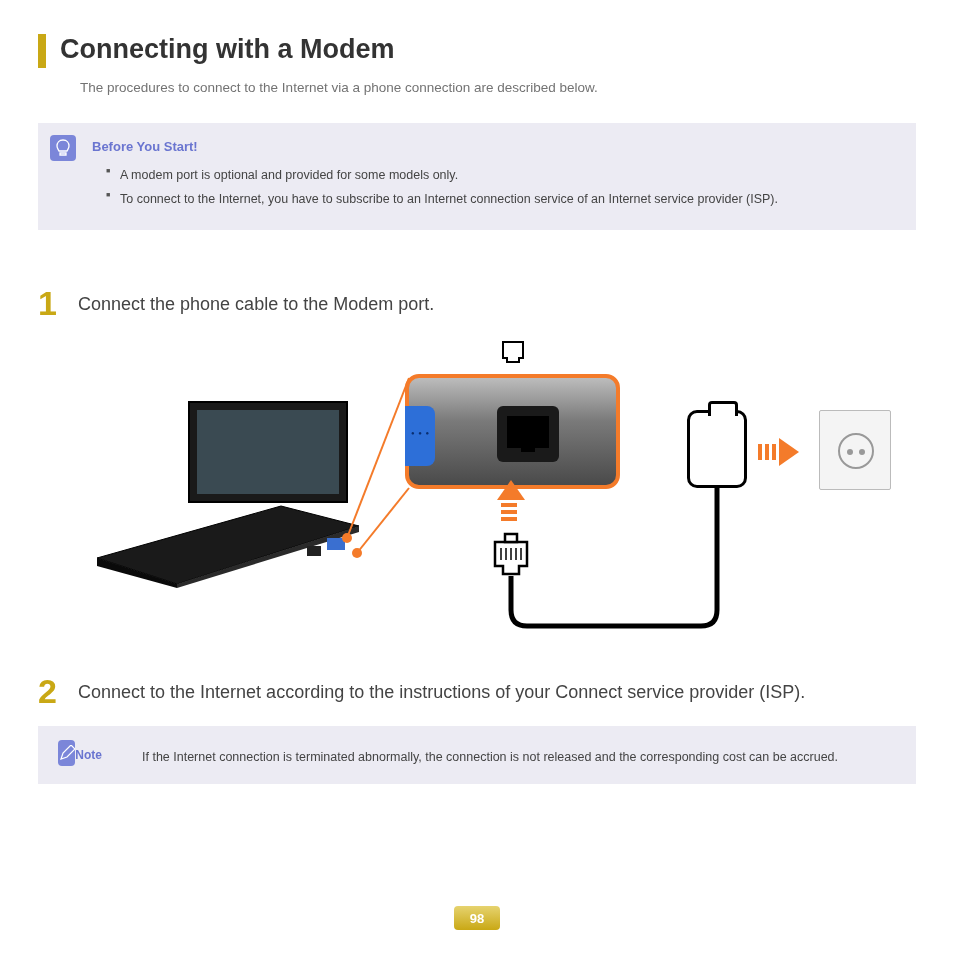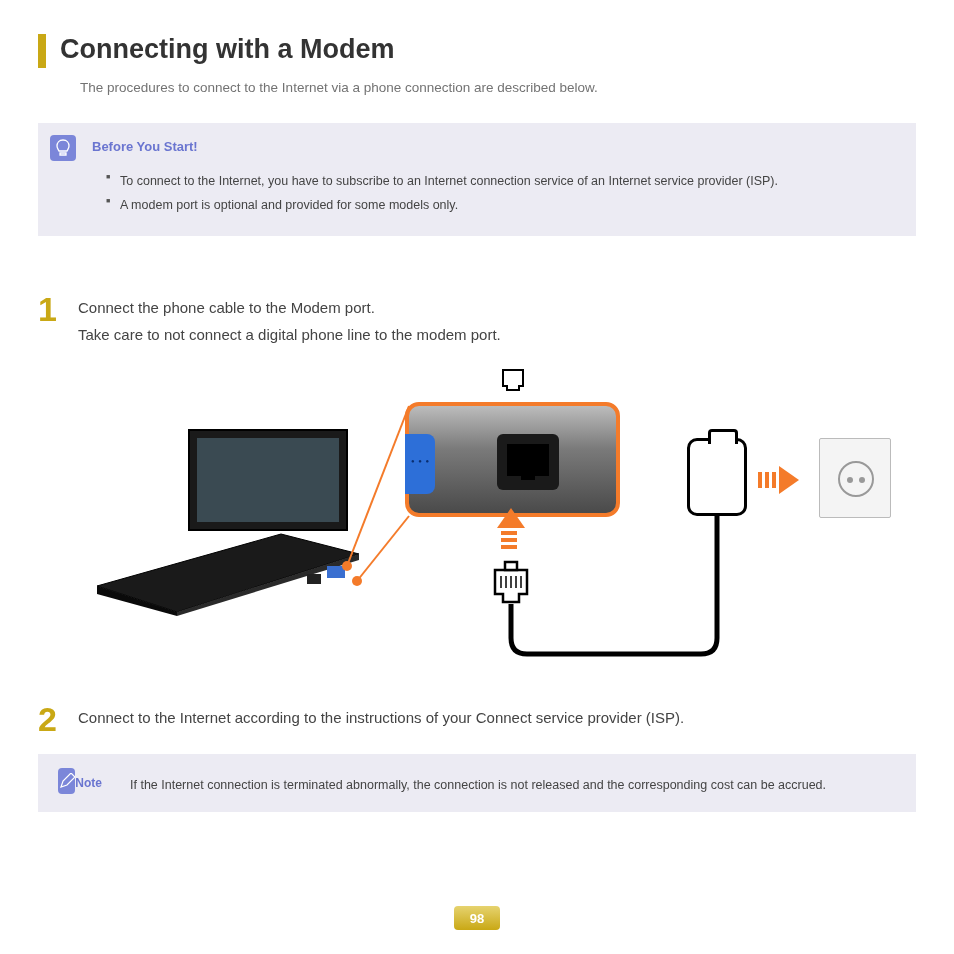--- a/index.html
+++ b/index.html
@@ -23,33 +23,33 @@
     position: relative;
   }
   .info-icon {
     position: absolute;
     top: 12px; left: 12px;
     width: 26px; height: 26px;
     background: #7b86d9;
     border-radius: 4px;
     display: flex; align-items: center; justify-content: center;
   }
-  .info-heading { color: #6a75d0; font-size: 13px; font-weight: bold; margin-left: 34px; margin-bottom: 16px; }
+  .info-heading { color: #6a75d0; font-size: 13px; font-weight: bold; margin-left: 34px; margin-bottom: 10px; }
   .info-list { list-style: none; margin-left: 48px; }
   .info-list li { font-size: 12.5px; color: #444; line-height: 1.9; position: relative; padding-left: 14px; }
   .info-list li::before { content: "■"; position: absolute; left: 0; top: 0; font-size: 7px; color: #555; }
   .step { display: flex; align-items: flex-start; margin-bottom: 18px; }
   .step-num { font-size: 34px; font-weight: bold; color: #c9a815; width: 34px; line-height: 1; margin-right: 6px; }
-  .step-text { font-size: 15px; color: #444; line-height: 1.8; padding-top: 2px; }
+  .step-text { font-size: 18px; color: #444; line-height: 1.8; padding-top: 2px; }
   .diagram { position: relative; width: 860px; height: 300px; margin: 10px auto 36px auto; }
   .note-box { background: #ecebf3; padding: 14px 20px 14px 20px; display: flex; align-items: flex-start; }
   .note-left { width: 44px; display: flex; flex-direction: row; align-items: center; }
   .note-icon { width: 26px; height: 26px; background: #7b86d9; border-radius: 4px; display:flex;align-items:center;justify-content:center; margin-bottom:4px;}
   .note-label { color: #6a75d0; font-size: 12px; font-weight: bold; }
-  .note-text { font-size: 12.5px; color: #444; margin-left: 28px; padding-top: 8px; line-height:1.5;}
+  .note-text { font-size: 12.5px; color: #444; margin-left: 40px; padding-top: 8px; line-height:1.5;}
   .page-num {
     position: absolute;
     bottom: 24px; left: 50%; transform: translateX(-50%);
     width: 46px; height: 24px;
     background: linear-gradient(#e6d36f, #c9a815);
     border-radius: 4px;
     color: #fff; font-size: 13px; font-weight: bold;
     display: flex; align-items: center; justify-content: center;
   }
 
@@ -94,30 +94,29 @@
 <p class="subtitle">The procedures to connect to the Internet via a phone connection are described below.</p>
 
 <div class="info-box">
   <div class="info-icon">
     <svg width="16" height="18" viewBox="0 0 16 18">
         <path d="M8 1 C4 1 2 4 2 7 C2 9 3 10 4 12 L12 12 C13 10 14 9 14 7 C14 4 12 1 8 1 Z M5 14 L11 14 L11 16 L5 16 Z" fill="none" stroke="#fff" stroke-width="1.3"></path>
       </svg>
   </div>
   <div class="info-heading">Before You Start!</div>
   <ul class="info-list">
+    <li>A modem port is optional and provided for some models only.</li>
     <li>To connect to the Internet, you have to subscribe to an Internet connection service of an Internet service provider (ISP).</li>
-    <li>A modem port is optional and provided for some models only.</li>
   </ul>
 </div>
 
 <div class="step">
   <div class="step-num">1</div>
   <div class="step-text">
     <span>Connect the phone cable to the Modem port.</span><br>
-    <span>Take care to not connect a digital phone line to the modem port.</span>
   </div>
 </div>
 
 <div class="diagram">
 
   <div class="laptop">
     <svg width="270" height="190" viewBox="0 0 270 190">
 
       <polygon points="92,4 250,4 250,104 92,104" fill="#1a1a1a" stroke="#000" stroke-width="2"></polygon>
       <polygon points="100,12 242,12 242,96 100,96" fill="#3a4a52"></polygon>

